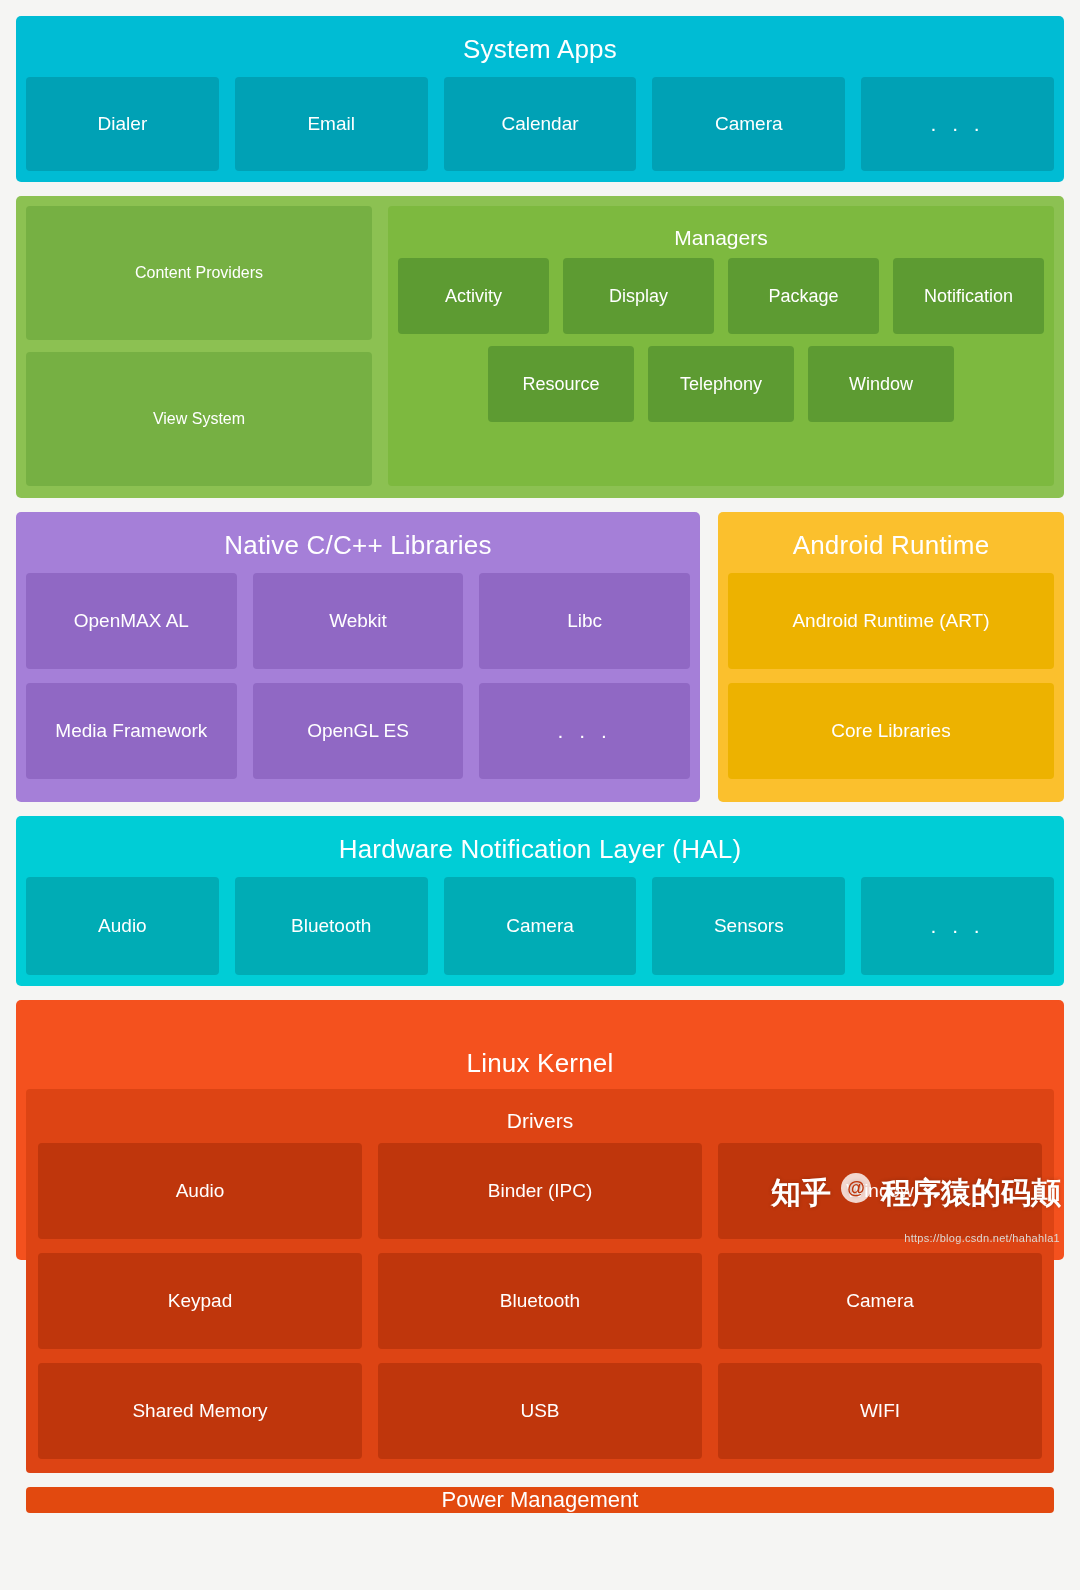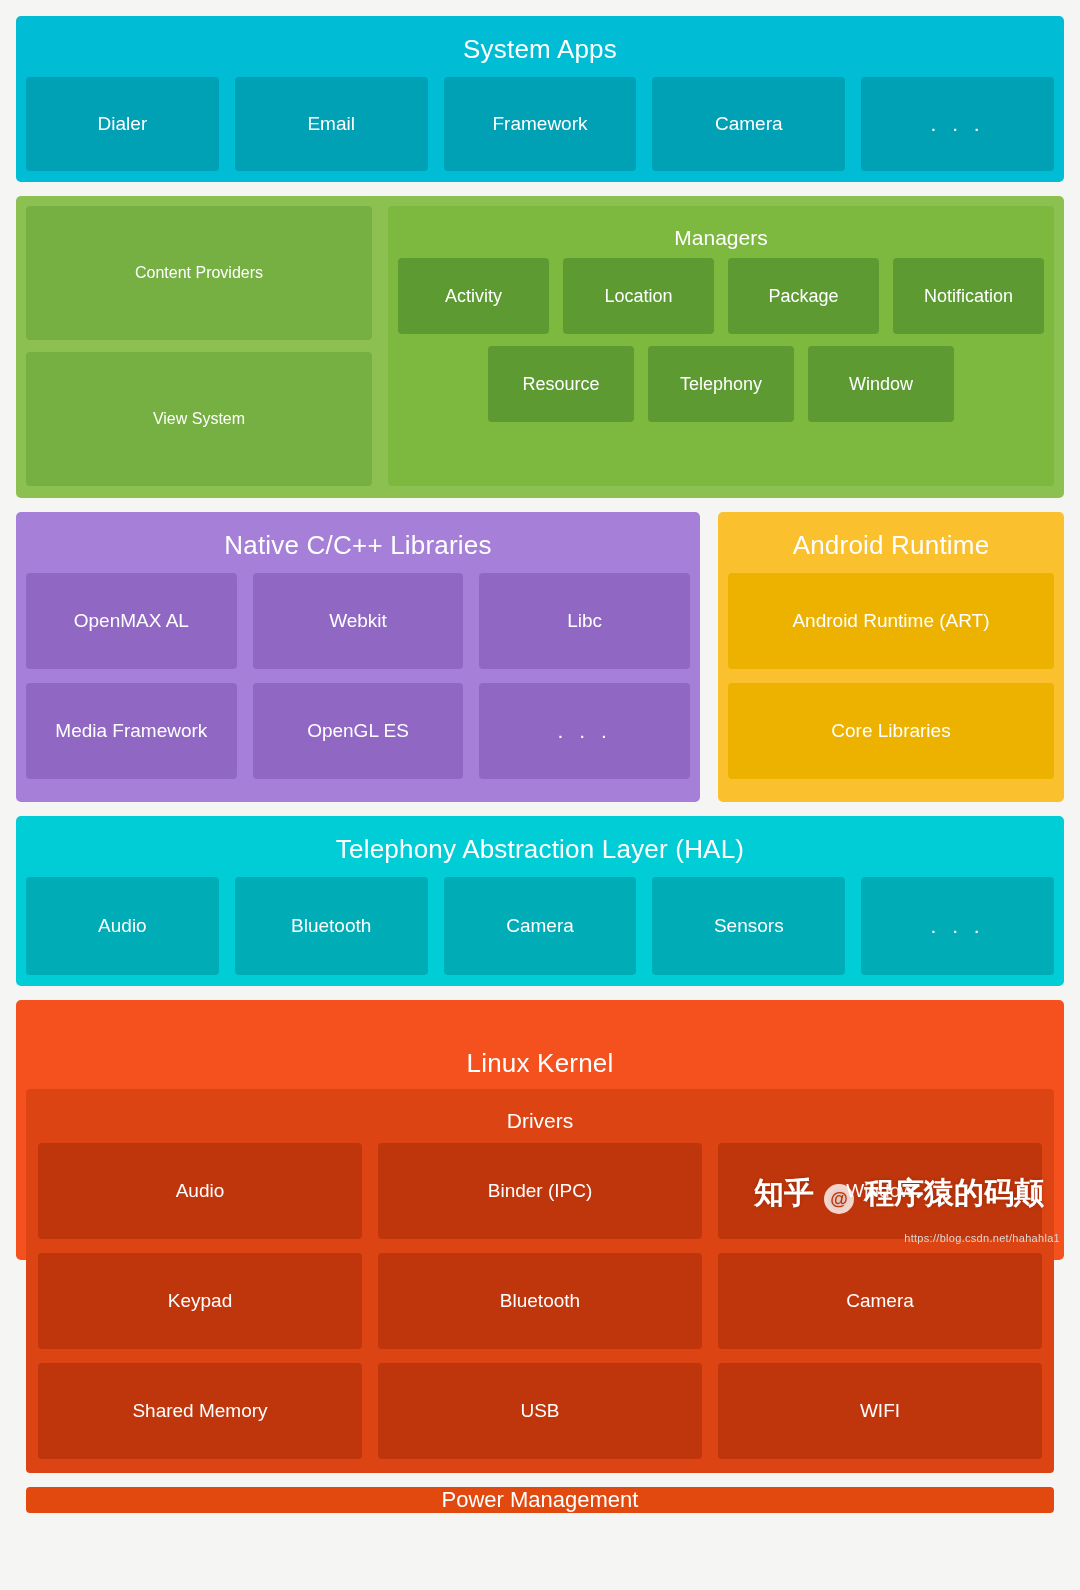--- a/index.html
+++ b/index.html
@@ -183,24 +183,24 @@
     display: flex;
     align-items: center;
     justify-content: center;
     color: #ffffff;
     font-size: 22px;
   }
 
   
   .watermark {
     position: absolute;
-    right: 36px;
+    right: 19px;
     bottom: 46px;
     display: flex;
-    align-items: flex-end;
+    align-items: flex-start;
     gap: 10px;
     color: #ffffff;
     font-size: 30px;
     font-weight: 700;
     text-shadow: 0 0 4px rgba(0,0,0,0.20);
     pointer-events: none;
   }
   .wm-logo {
     width: 30px; height: 30px;
     border-radius: 50%;
@@ -221,39 +221,39 @@
 </head>
 <body>
 
 <div class="stack">
 
   <div class="panel apps">
     <div class="panel-title">System Apps</div>
     <div class="row">
       <div class="cell">Dialer</div>
       <div class="cell">Email</div>
-      <div class="cell">Framework</div>
+      <div class="cell">Calendar</div>
       <div class="cell">Camera</div>
       <div class="cell dots">. . .</div>
     </div>
   </div>
 
   <div class="panel jaf">
     <div class="jaf-body">
 
       <div class="jaf-left">
         <div class="cell">Content Providers</div>
         <div class="cell">View System</div>
       </div>
 
       <div class="managers">
         <div class="sub-title">Managers</div>
         <div class="mgr-row">
           <div class="mgr-cell">Activity</div>
-          <div class="mgr-cell">Location</div>
+          <div class="mgr-cell">Display</div>
           <div class="mgr-cell">Package</div>
           <div class="mgr-cell">Notification</div>
         </div>
         <div class="mgr-row centered">
           <div class="mgr-cell">Resource</div>
           <div class="mgr-cell">Telephony</div>
           <div class="mgr-cell">Window</div>
         </div>
       </div>
 
@@ -282,21 +282,21 @@
         <div class="cell">Android Runtime (ART)</div>
       </div>
       <div class="row">
         <div class="cell">Core Libraries</div>
       </div>
     </div>
 
   </div>
 
   <div class="panel hal">
-    <div class="panel-title">Telephony Abstraction Layer (HAL)</div>
+    <div class="panel-title">Hardware Notification Layer (HAL)</div>
     <div class="row">
       <div class="cell">Audio</div>
       <div class="cell">Bluetooth</div>
       <div class="cell">Camera</div>
       <div class="cell">Sensors</div>
       <div class="cell dots">. . .</div>
     </div>
   </div>
 
   <div class="panel kernel">

